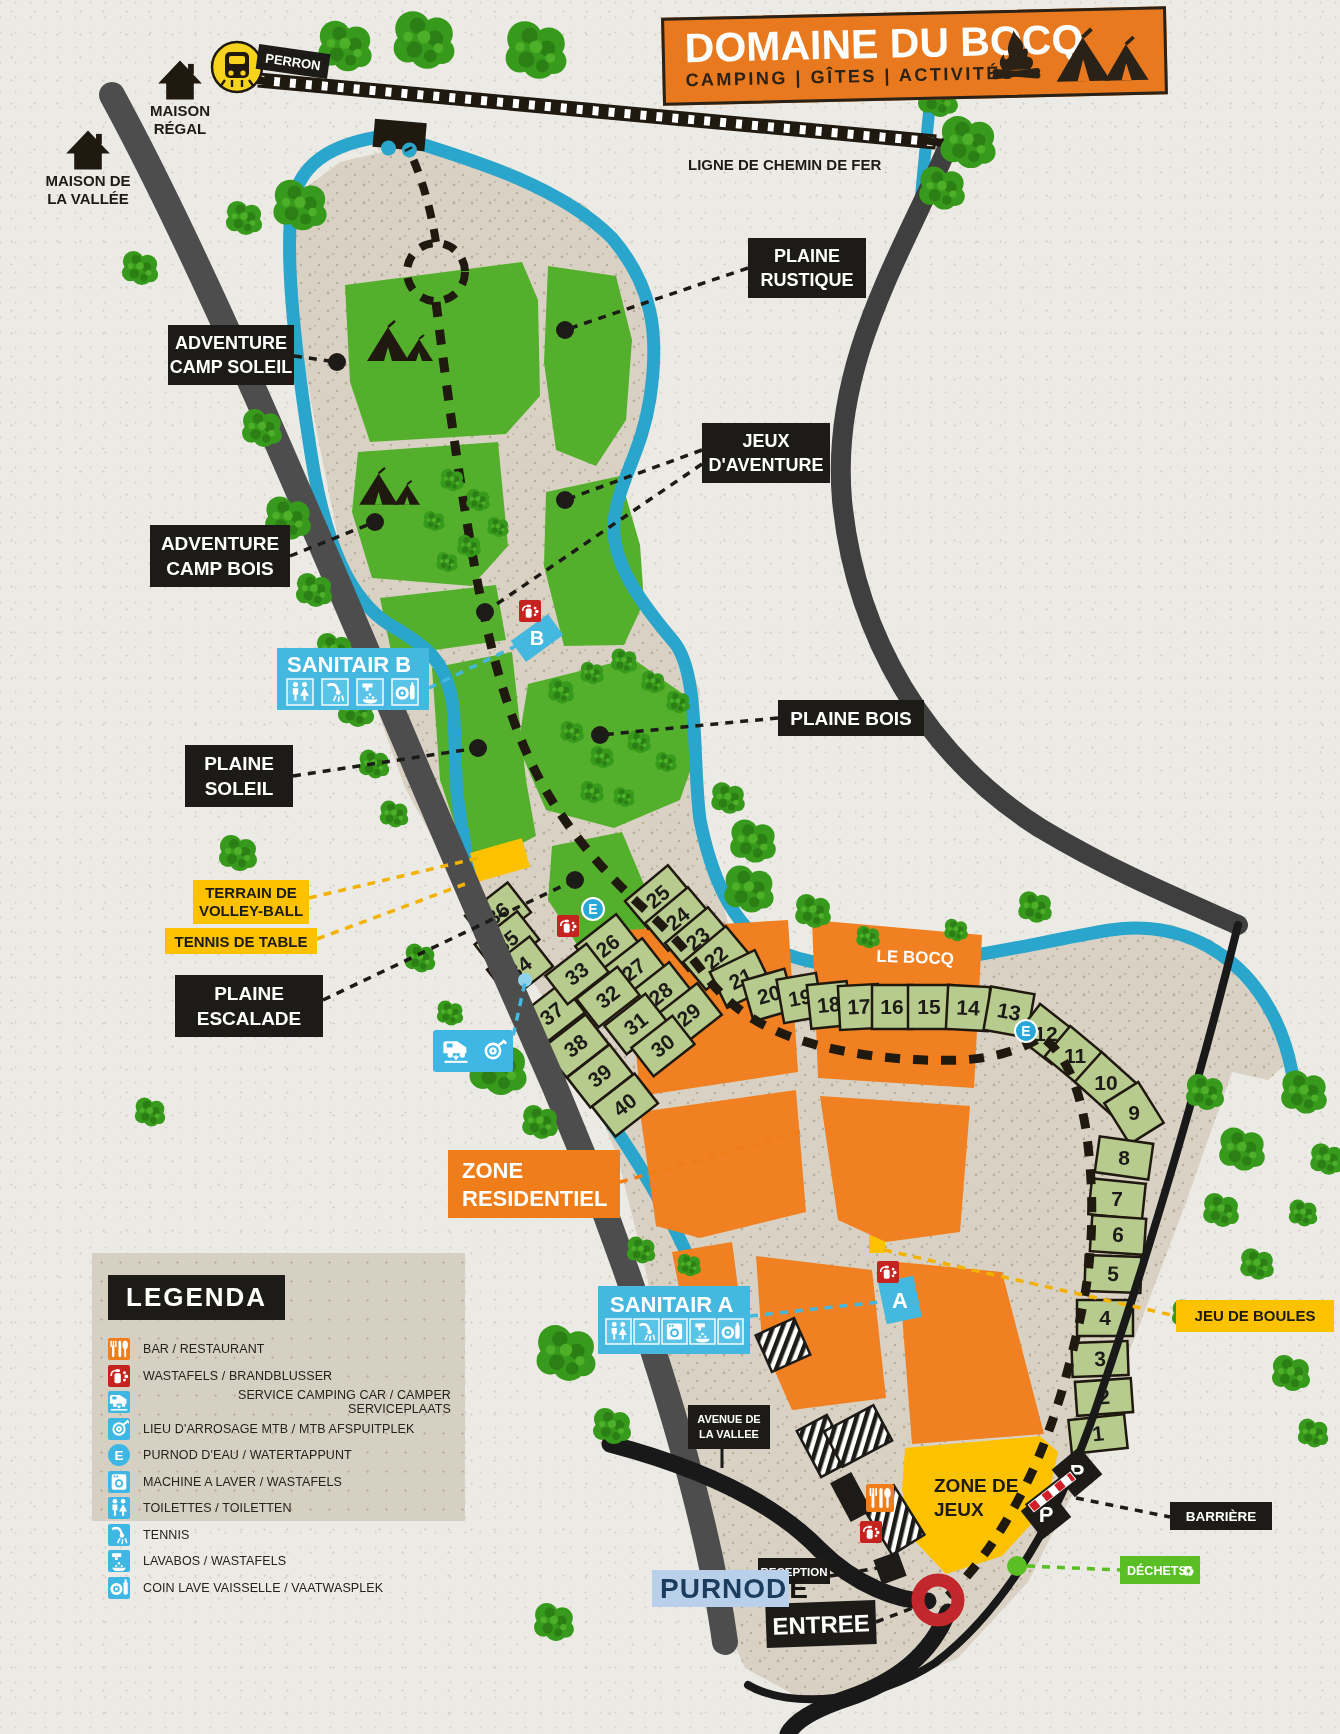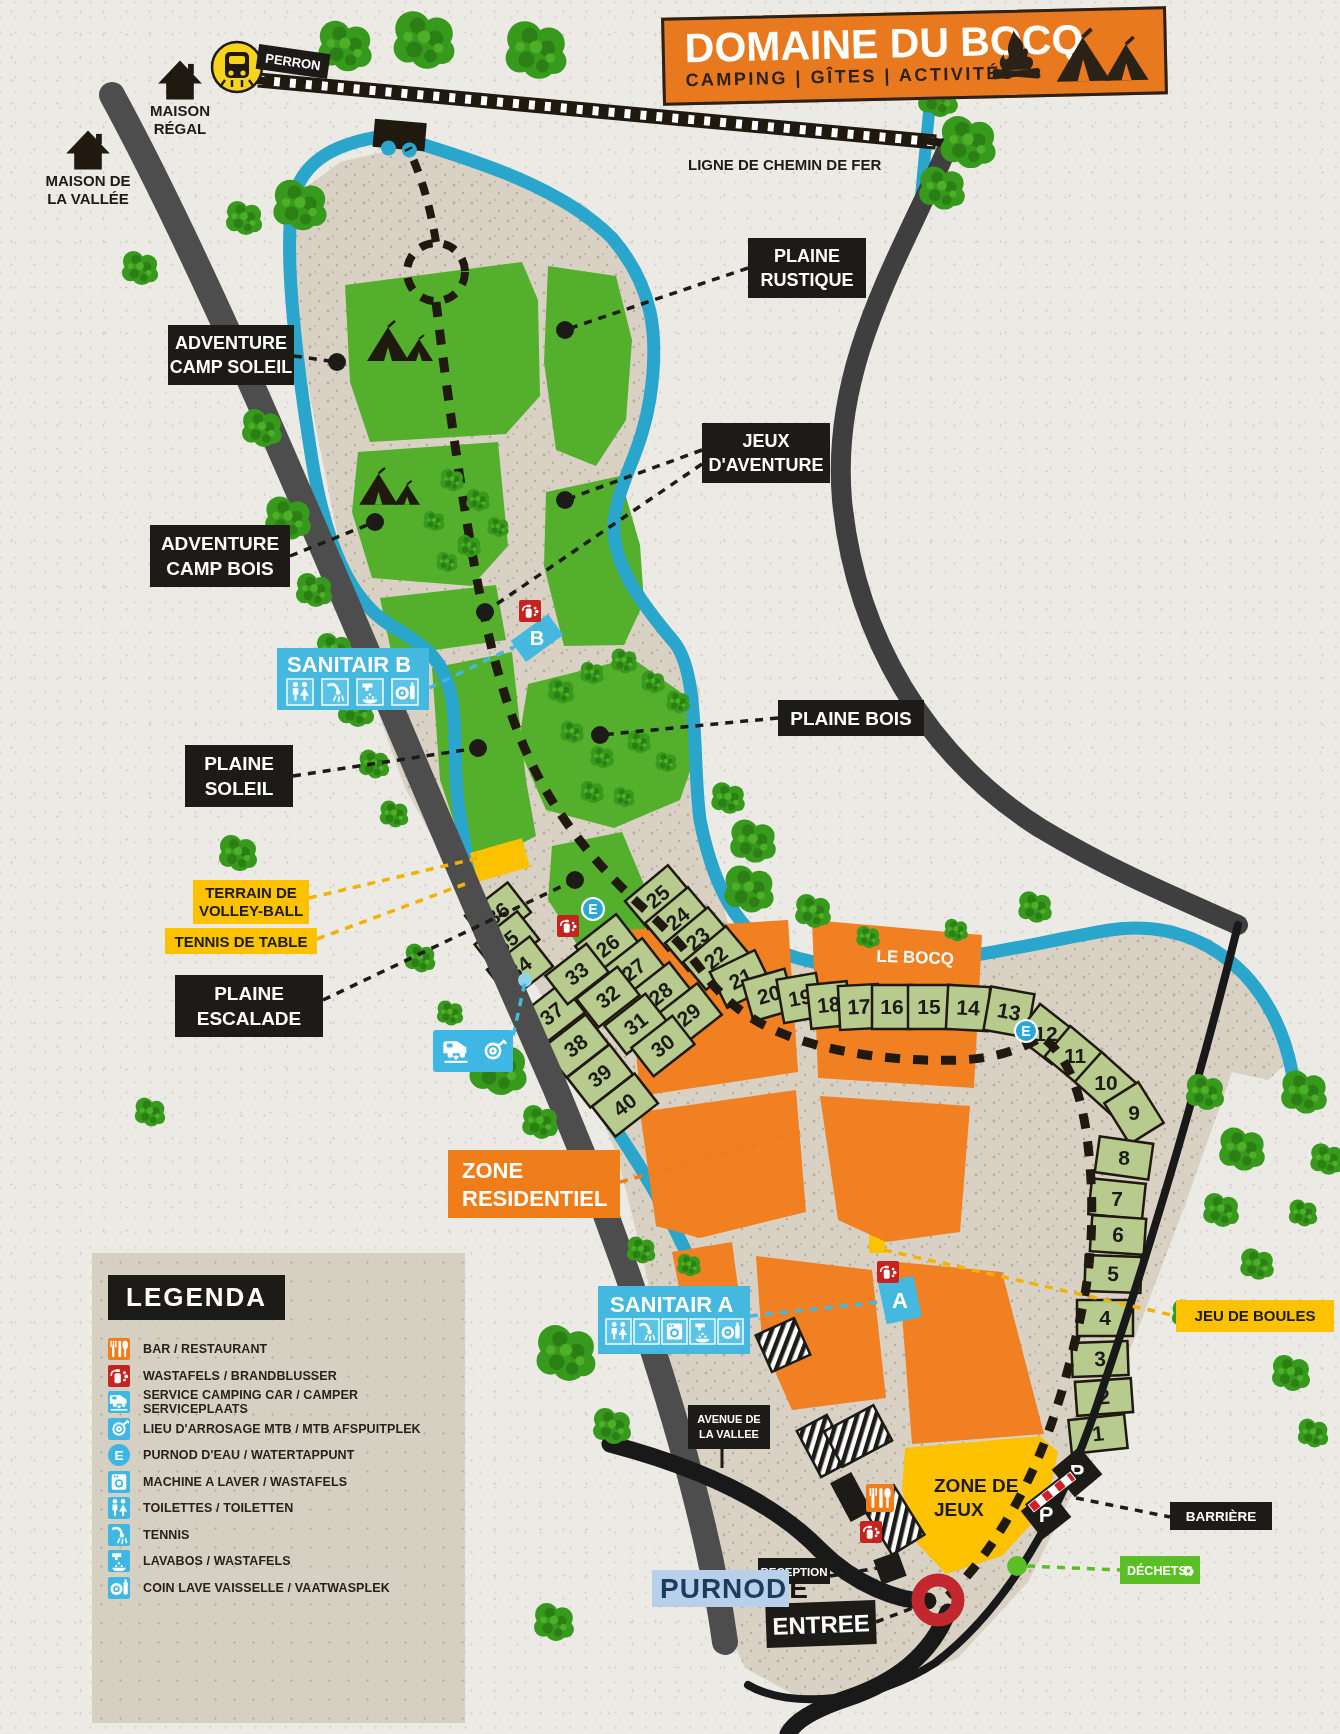--- a/index.html
+++ b/index.html
@@ -10,29 +10,29 @@
     background-size:23px 23px,15px 15px;background-position:0 0,8px 10px;}
   svg text{font-family:"Liberation Sans",sans-serif;font-weight:800;}
   .t-w{fill:#ffffff}.t-k{fill:#1d1b17}
   
   .banner{position:absolute;left:662px;top:12px;width:505px;height:88px;background:#e8791f;
     border:3px solid #2a2117;transform:rotate(-1.3deg);box-sizing:border-box;padding:8px 0 0 20px;}
   .banner .ttl{font-size:41px;font-weight:900;color:#fff;letter-spacing:0;line-height:1.0;}
   .banner .sub{font-size:18px;font-weight:800;color:#2a2117;letter-spacing:2.5px;margin-top:1px;}
   .banner .bicons{position:absolute;right:8px;top:8px;}
   
-  .legend{position:absolute;left:92px;top:1253px;width:373px;height:470px;background-color:#d6d0c2;
+  .legend{position:absolute;left:92px;top:1253px;width:373px;height:268px;background-color:#d6d0c2;
     background-image:radial-gradient(#bcb4a1 1.2px,rgba(0,0,0,0) 1.3px);background-size:19px 19px;box-sizing:border-box;padding:22px 14px 0 16px;}
   .legend h2{display:inline-block;margin:0 0 16px 0;background:#1d1b17;color:#fff;font-size:26px;
     font-weight:900;letter-spacing:2px;padding:7px 18px;}
   .lrow{display:flex;align-items:center;gap:13px;height:26.5px;}
   .lic{width:22px;height:22px;flex:none;display:flex;align-items:center;justify-content:center;border-radius:2px;}
   .lic svg{width:20px;height:20px;display:block;}
   .lic.round{border-radius:50%;}
-  .ltxt{font-size:12.5px;font-weight:700;color:#27211d;letter-spacing:0.1px;}
+  .ltxt{font-size:12.5px;font-weight:400;color:#27211d;letter-spacing:0.1px;text-align:right;}
   .bg-orange{background:#ef7d1a}.bg-red{background:#c5231f}.bg-blue{background:#3eb7e5}
   
   .purnode{position:absolute;left:652px;top:1573px;font-size:28px;font-weight:900;letter-spacing:1px;}
   .purnode .hi{color:#1c3c5e;background:#b9d0ea;padding:3px 2px 3px 8px;}
   .purnode .rest{color:#17150f;}
 </style>
 </head>
 <body>
 
 <div class="stage">

